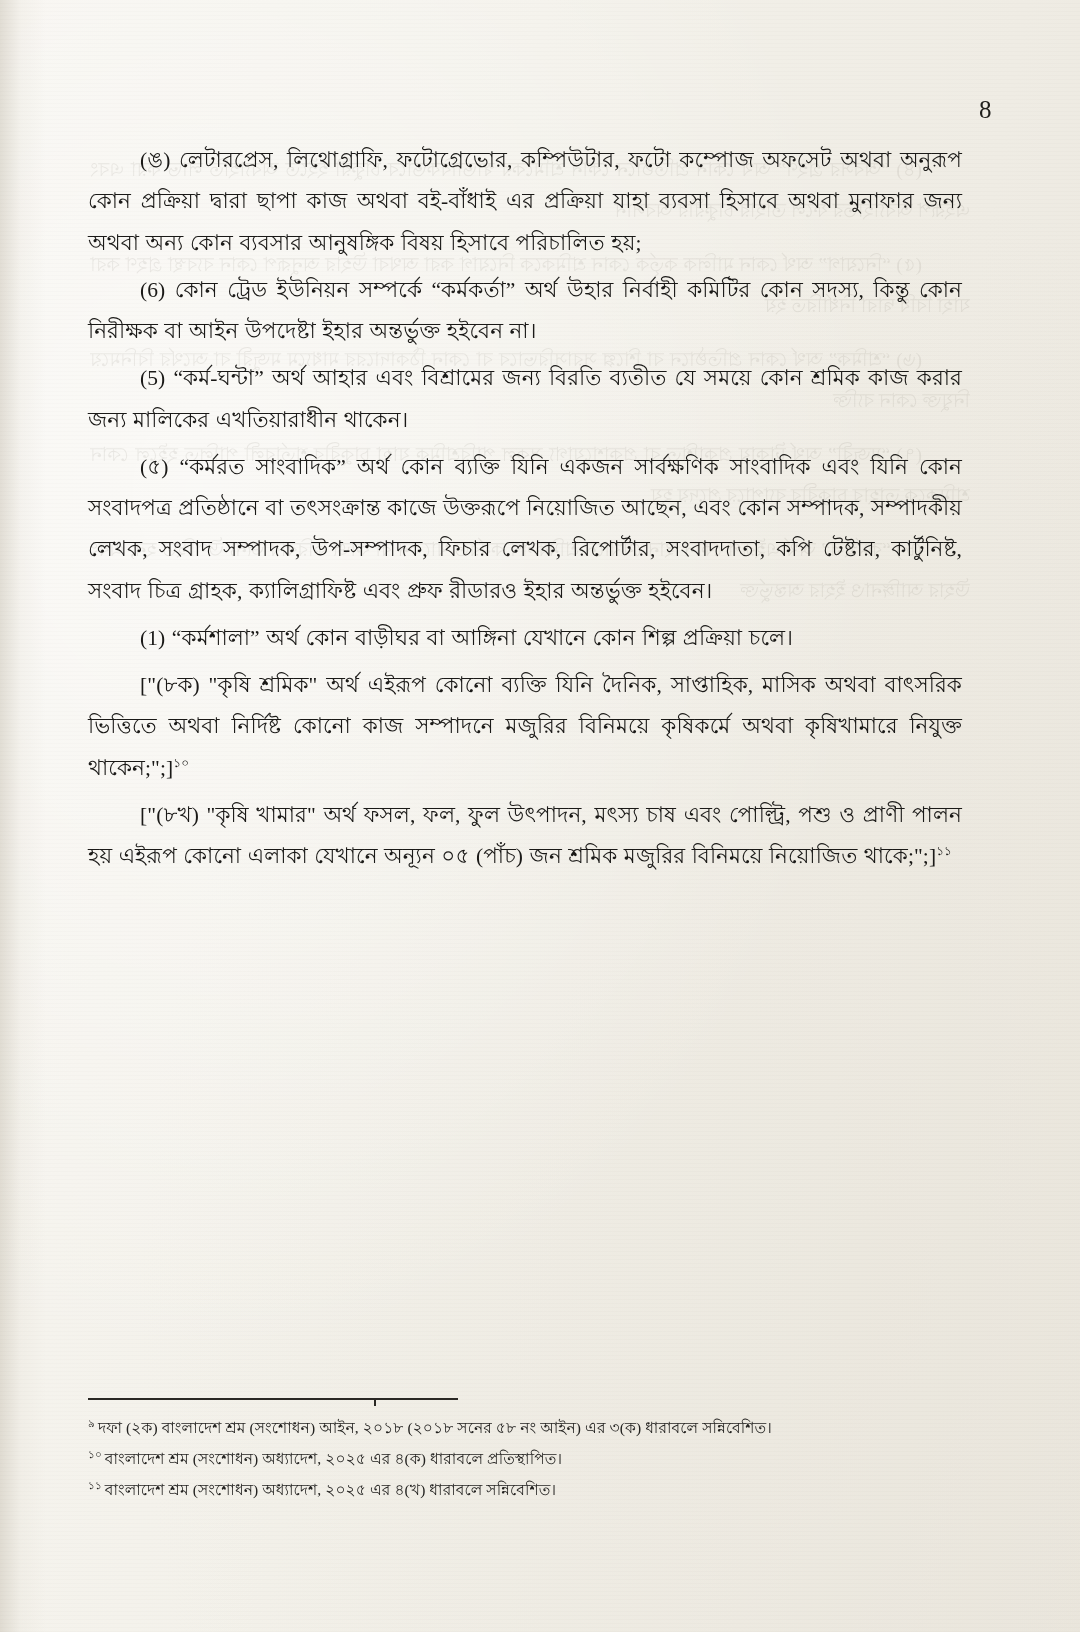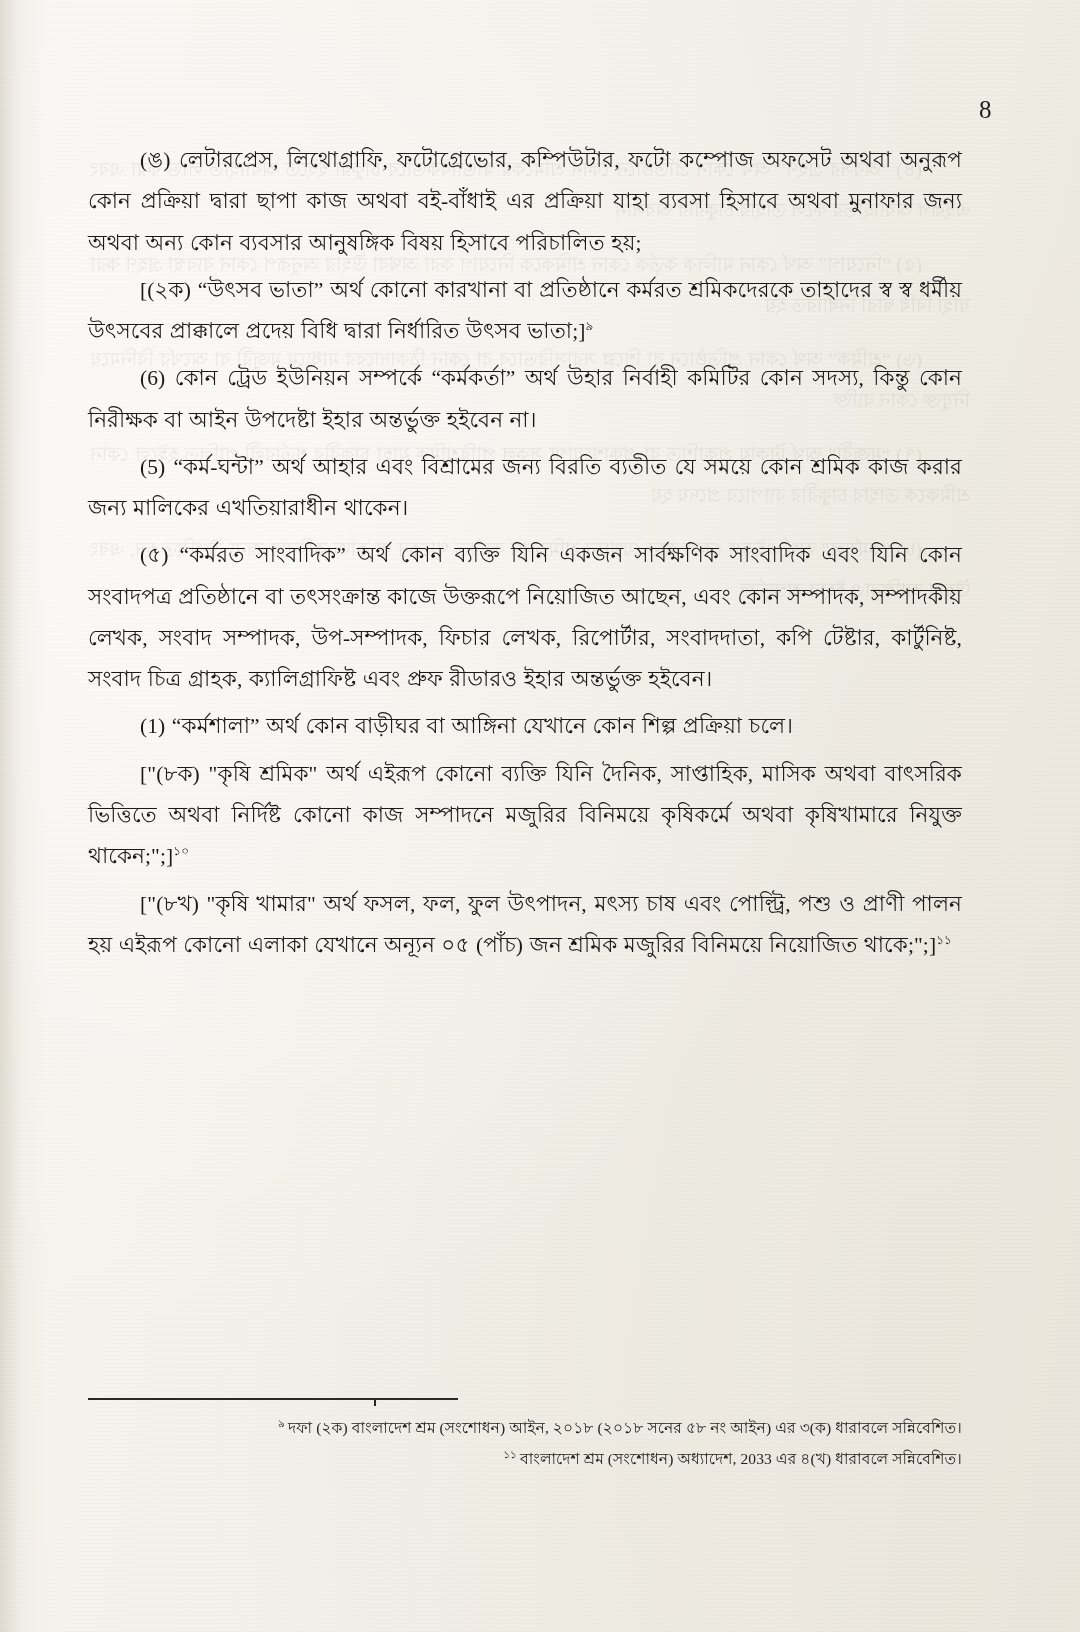--- a/index.html
+++ b/index.html
@@ -122,21 +122,20 @@
     background: #2a2824;
   }
 
   .footnote {
     font-size: 15.5px;
     line-height: 1.75;
     color: #232220;
     margin: 0 0 4px 0;
     letter-spacing: 0.1px;
     white-space: nowrap;
-    text-align: right;
   }
 
   .fn-marker {
     font-size: 10.5px;
     vertical-align: super;
     line-height: 0;
     margin-right: 3px;
   }
 </style>
 </head>
@@ -150,21 +149,20 @@
     <p>(৬) “শ্রমিক” অর্থ কোন প্রতিষ্ঠানে বা শিল্পে সরাসরিভাবে বা কোন ঠিকাদারের মাধ্যমে মজুরী বা অর্থের বিনিময়ে নিযুক্ত কোন ব্যক্তি</p>
     <p>(৭) “মজুরী” অর্থ টাকায় প্রকাশিত বা প্রকাশযোগ্য সকল পারিশ্রমিক যাহা চাকুরীর শর্তাবলী পালিত হইলে কোন শ্রমিককে তাহার চাকুরীর ব্যাপারে প্রদেয় হয়</p>
     <p>(৮) “কর্মস্থল” অর্থ এইরূপ কোন স্থান যেখানে শ্রমিকগণ কর্মরত থাকেন বা কাজ করিবার জন্য উপস্থিত হন, এবং উহার আঙ্গিনাও ইহার অন্তর্ভুক্ত</p>
   </div>
 
   <div class="page-number">8</div>
 
   <div class="body">
     <p class="para"><span>(ঙ) লেটারপ্রেস, লিথোগ্রাফি, ফটোগ্রেভোর, কম্পিউটার, ফটো কম্পোজ অফসেট অথবা অনুরূপ কোন প্রক্রিয়া দ্বারা ছাপা কাজ অথবা বই-বাঁধাই এর প্রক্রিয়া যাহা ব্যবসা হিসাবে অথবা মুনাফার জন্য অথবা অন্য কোন ব্যবসার আনুষঙ্গিক বিষয় হিসাবে পরিচালিত হয়;</span></p>
 
-    <p class="para"><span>[(২ক) “উৎসব ভাতা” অর্থ কোনো কারখানা বা প্রতিষ্ঠানে কর্মরত শ্রমিকদেরকে তাহাদের স্ব স্ব ধর্মীয় উৎসবের প্রাক্কালে প্রদেয় বিধি দ্বারা নির্ধারিত উৎসব ভাতা;]</span><span class="sup">৯</span></p>
 
     <p class="para"><span>(6) কোন ট্রেড ইউনিয়ন সম্পর্কে “কর্মকর্তা” অর্থ উহার নির্বাহী কমিটির কোন সদস্য, কিন্তু কোন নিরীক্ষক বা আইন উপদেষ্টা ইহার অন্তর্ভুক্ত হইবেন না।</span></p>
 
     <p class="para"><span>(5) “কর্ম-ঘন্টা” অর্থ আহার এবং বিশ্রামের জন্য বিরতি ব্যতীত যে সময়ে কোন শ্রমিক কাজ করার জন্য মালিকের এখতিয়ারাধীন থাকেন।</span></p>
 
     <p class="para"><span>(৫) “কর্মরত সাংবাদিক” অর্থ কোন ব্যক্তি যিনি একজন সার্বক্ষণিক সাংবাদিক এবং যিনি কোন সংবাদপত্র প্রতিষ্ঠানে বা তৎসংক্রান্ত কাজে উক্তরূপে নিয়োজিত আছেন, এবং কোন সম্পাদক, সম্পাদকীয় লেখক, সংবাদ সম্পাদক, উপ-সম্পাদক, ফিচার লেখক, রিপোর্টার, সংবাদদাতা, কপি টেষ্টার, কার্টুনিষ্ট, সংবাদ চিত্র গ্রাহক, ক্যালিগ্রাফিষ্ট এবং প্রুফ রীডারও ইহার অন্তর্ভুক্ত হইবেন।</span></p>
 
     <p class="para"><span>(1) “কর্মশালা” অর্থ কোন বাড়ীঘর বা আঙ্গিনা যেখানে কোন শিল্প প্রক্রিয়া চলে।</span></p>
 
 
@@ -173,17 +171,18 @@
 
     <p class="para"><span>["(৮খ) "কৃষি খামার" অর্থ ফসল, ফল, ফুল উৎপাদন, মৎস্য চাষ এবং পোল্ট্রি, পশু ও প্রাণী পালন হয় এইরূপ কোনো এলাকা যেখানে অন্যূন ০৫ (পাঁচ) জন শ্রমিক মজুরির বিনিময়ে নিয়োজিত থাকে;";]</span><span class="sup">১১</span></p>
 
   </div>
 
   <div class="footnotes">
     <div class="fn-rule"></div>
 
     <p class="footnote"><span class="fn-marker">৯</span><span>দফা (২ক) বাংলাদেশ শ্রম (সংশোধন) আইন, ২০১৮ (২০১৮ সনের ৫৮ নং আইন) এর ৩(ক) ধারাবলে সন্নিবেশিত।</span></p>
 
+    <p class="footnote"><span class="fn-marker">১০</span><span>বাংলাদেশ শ্রম (সংশোধন) অধ্যাদেশ, ২০২৫ এর ৪(ক) ধারাবলে প্রতিস্থাপিত।</span></p>
 
-    <p class="footnote"><span class="fn-marker">১১</span><span>বাংলাদেশ শ্রম (সংশোধন) অধ্যাদেশ, 2033 এর ৪(খ) ধারাবলে সন্নিবেশিত।</span></p>
+    <p class="footnote"><span class="fn-marker">১১</span><span>বাংলাদেশ শ্রম (সংশোধন) অধ্যাদেশ, ২০২৫ এর ৪(খ) ধারাবলে সন্নিবেশিত।</span></p>
   </div>
 
 </div>
 
 </body></html>

